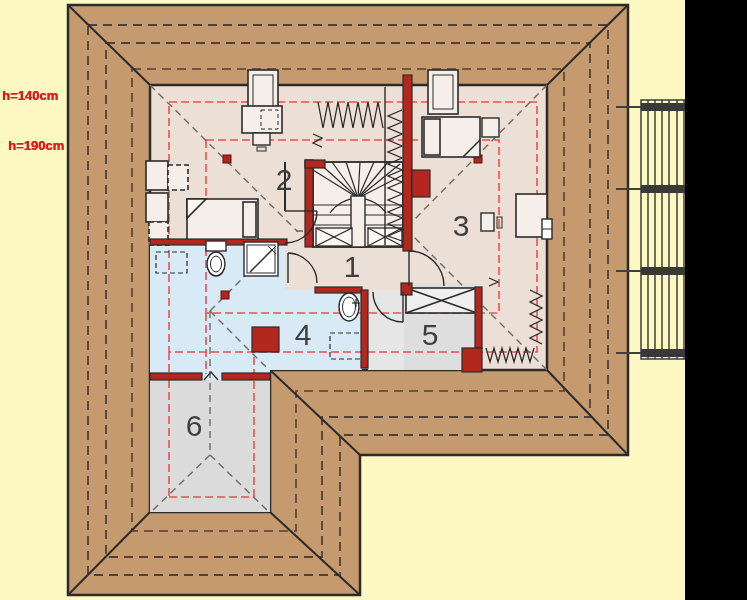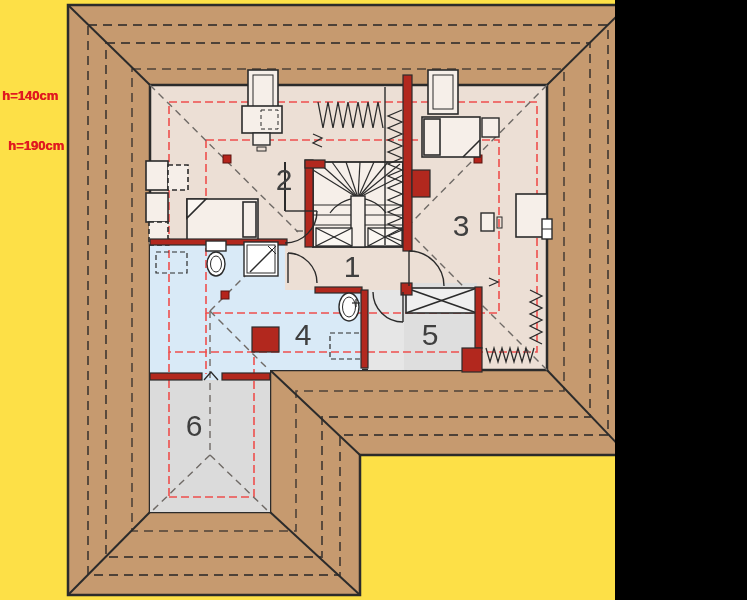--- a/index.html
+++ b/index.html
@@ -1,16 +1,16 @@
 <!DOCTYPE html>
 <html><head>
 <meta charset="utf-8">
 <style>
   html,body{margin:0;padding:0;background:#000;}
-  #stage{position:relative;width:615px;height:600px;background:#fde047;overflow:hidden;
+  #stage{position:relative;width:685px;height:600px;background:#fef9c3;overflow:hidden;
          font-family:"Liberation Sans", sans-serif;}
   .hlabel{position:absolute;left:2px;width:64px;color:#e01a20;font-size:13px;font-weight:bold;
           letter-spacing:0px;text-shadow:0.6px 0 0 #e01a20;white-space:nowrap;}
   svg text.roomnum{font-family:"Liberation Sans",sans-serif;font-size:30px;fill:#3f3f3f;}
 </style>
 </head>
 <body>
 
 <div id="stage">
 

